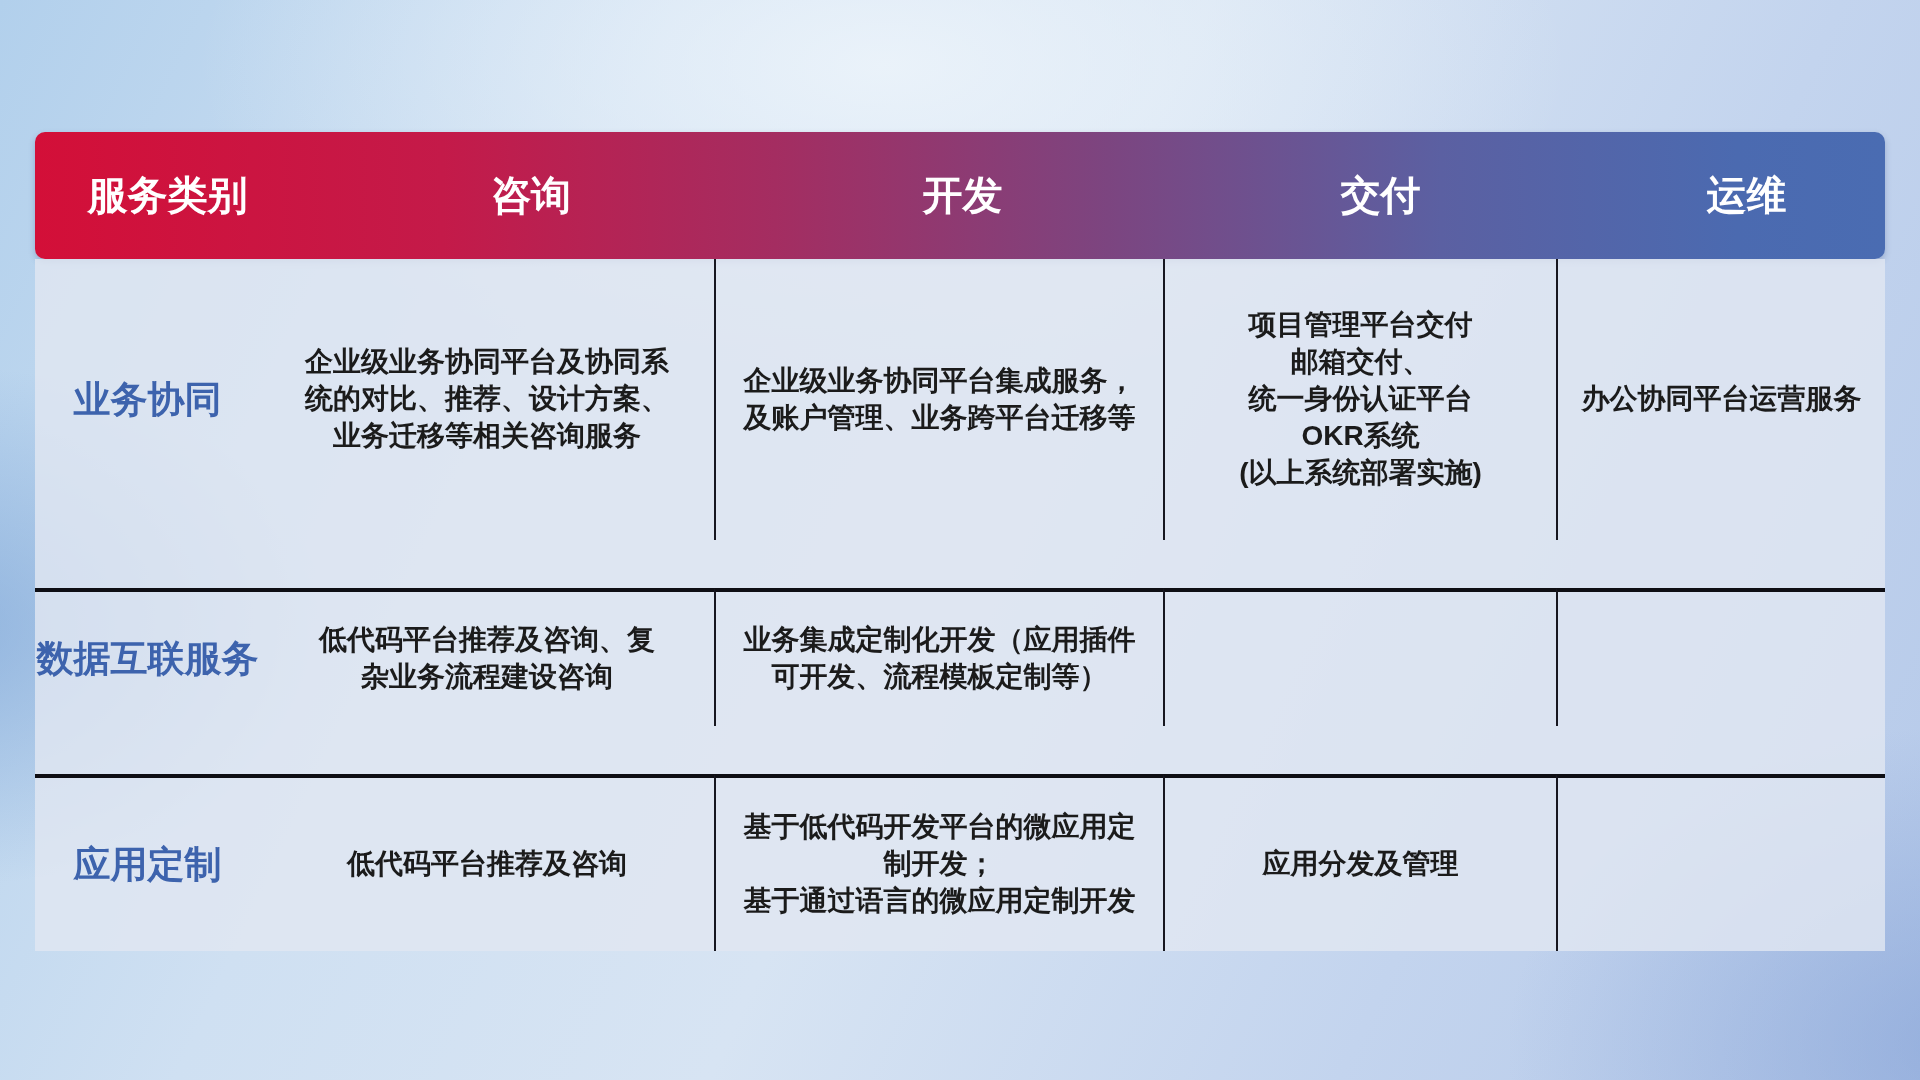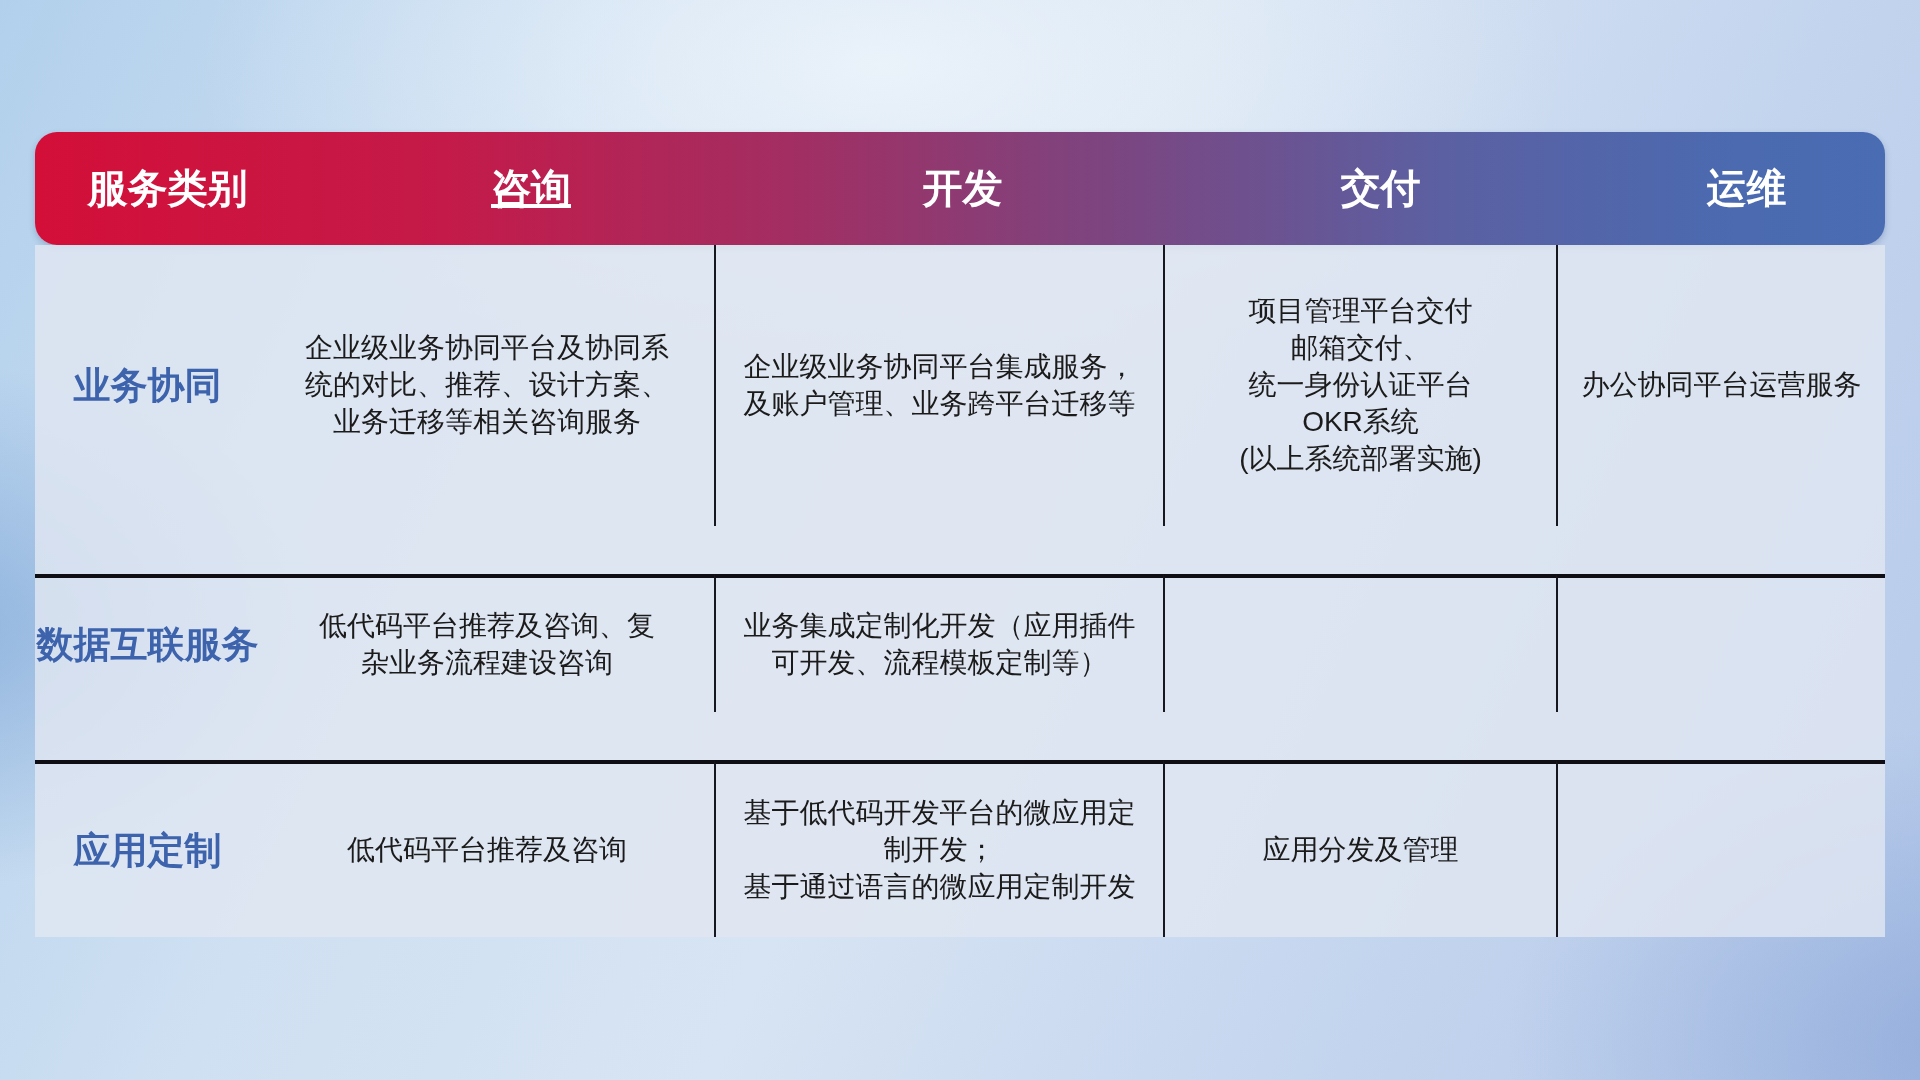--- a/index.html
+++ b/index.html
@@ -8,43 +8,43 @@
     font-family:"Liberation Sans","DejaVu Sans",sans-serif;
     background:
       radial-gradient(ellipse 620px 420px at -3% 58%, rgba(108,152,209,0.55), transparent 62%),
       radial-gradient(ellipse 760px 520px at 103% 97%, rgba(116,148,208,0.50), transparent 62%),
       radial-gradient(ellipse 980px 460px at 46% 6%, rgba(238,245,251,0.85), transparent 70%),
       linear-gradient(115deg,#b2d0ec 0%,#cfe0f2 28%,#d7e4f3 50%,#c3d4ee 76%,#b5c9e9 100%);
   }
   .svc-table{position:absolute;left:35px;top:132px;width:1850px;}
   .thead{
     display:grid;grid-template-columns:225px 454px 449px 393px 329px;
-    height:113px;border-radius:22px;
+    height:127px;border-radius:10px;
     background:linear-gradient(90deg,#d30f38 0%,#c41a49 22%,#a42d61 40%,#7c4580 58%,#5b60a2 76%,#4b6ab0 92%,#4a6cb2 100%);
     box-shadow:0 3px 6px rgba(40,60,110,0.25);
   }
   .th{
     display:flex;align-items:center;justify-content:center;
     color:#ffffff;font-size:40px;font-weight:bold;white-space:nowrap;
   }
   .thead > :nth-child(1){transform:translateX(20px);}
-  .thead > :nth-child(2){transform:translateX(44px);text-decoration:underline;}
+  .thead > :nth-child(2){transform:translateX(44px);}
   .thead > :nth-child(3){transform:translateX(24px);}
   .thead > :nth-child(4){transform:translateX(21px);}
   .thead > :nth-child(5){transform:translateX(26px);}
   .tbody{
     display:grid;
     grid-template-columns:225px 454px 449px 393px 329px;
     grid-template-rows:281px 186px 225px;
     background:rgba(225,231,242,0.82);
   }
   .td{
     display:flex;flex-direction:column;justify-content:center;align-items:center;
     text-align:center;box-sizing:border-box;padding:0 8px;
-    font-size:28px;line-height:1.32;color:#1b1b1b;white-space:nowrap;
+    font-size:28px;line-height:1.32;color:#1b1b1b;white-space:nowrap;font-weight:bold;
   }
   .bl{border-left:2px solid #171720;}
   .bt{border-top:4px solid #0e0e14;margin-top:48px;}
   .cat{color:#3d63ad;font-weight:bold;font-size:37px;line-height:1.45;}
   .cat.lh-tall{line-height:1.78;}
 </style>
 </head>
 <body>
 
 <div class="svc-table">

